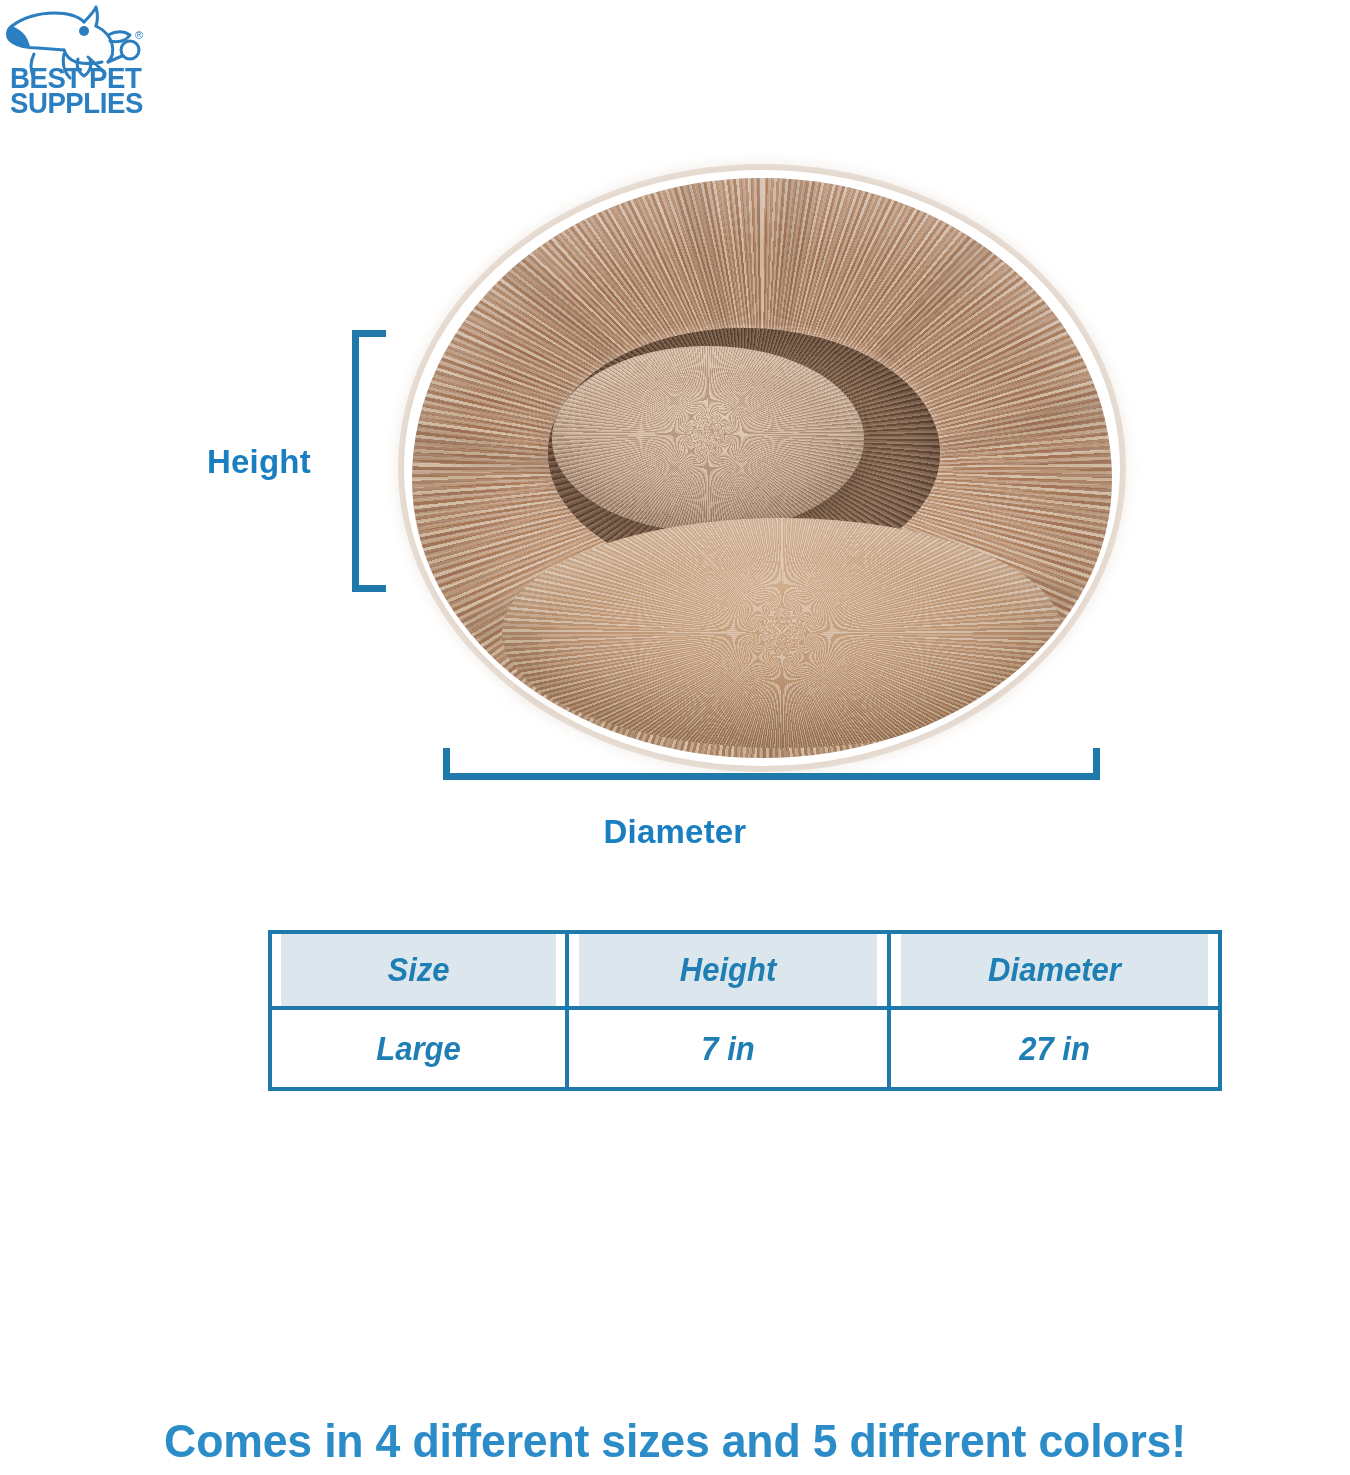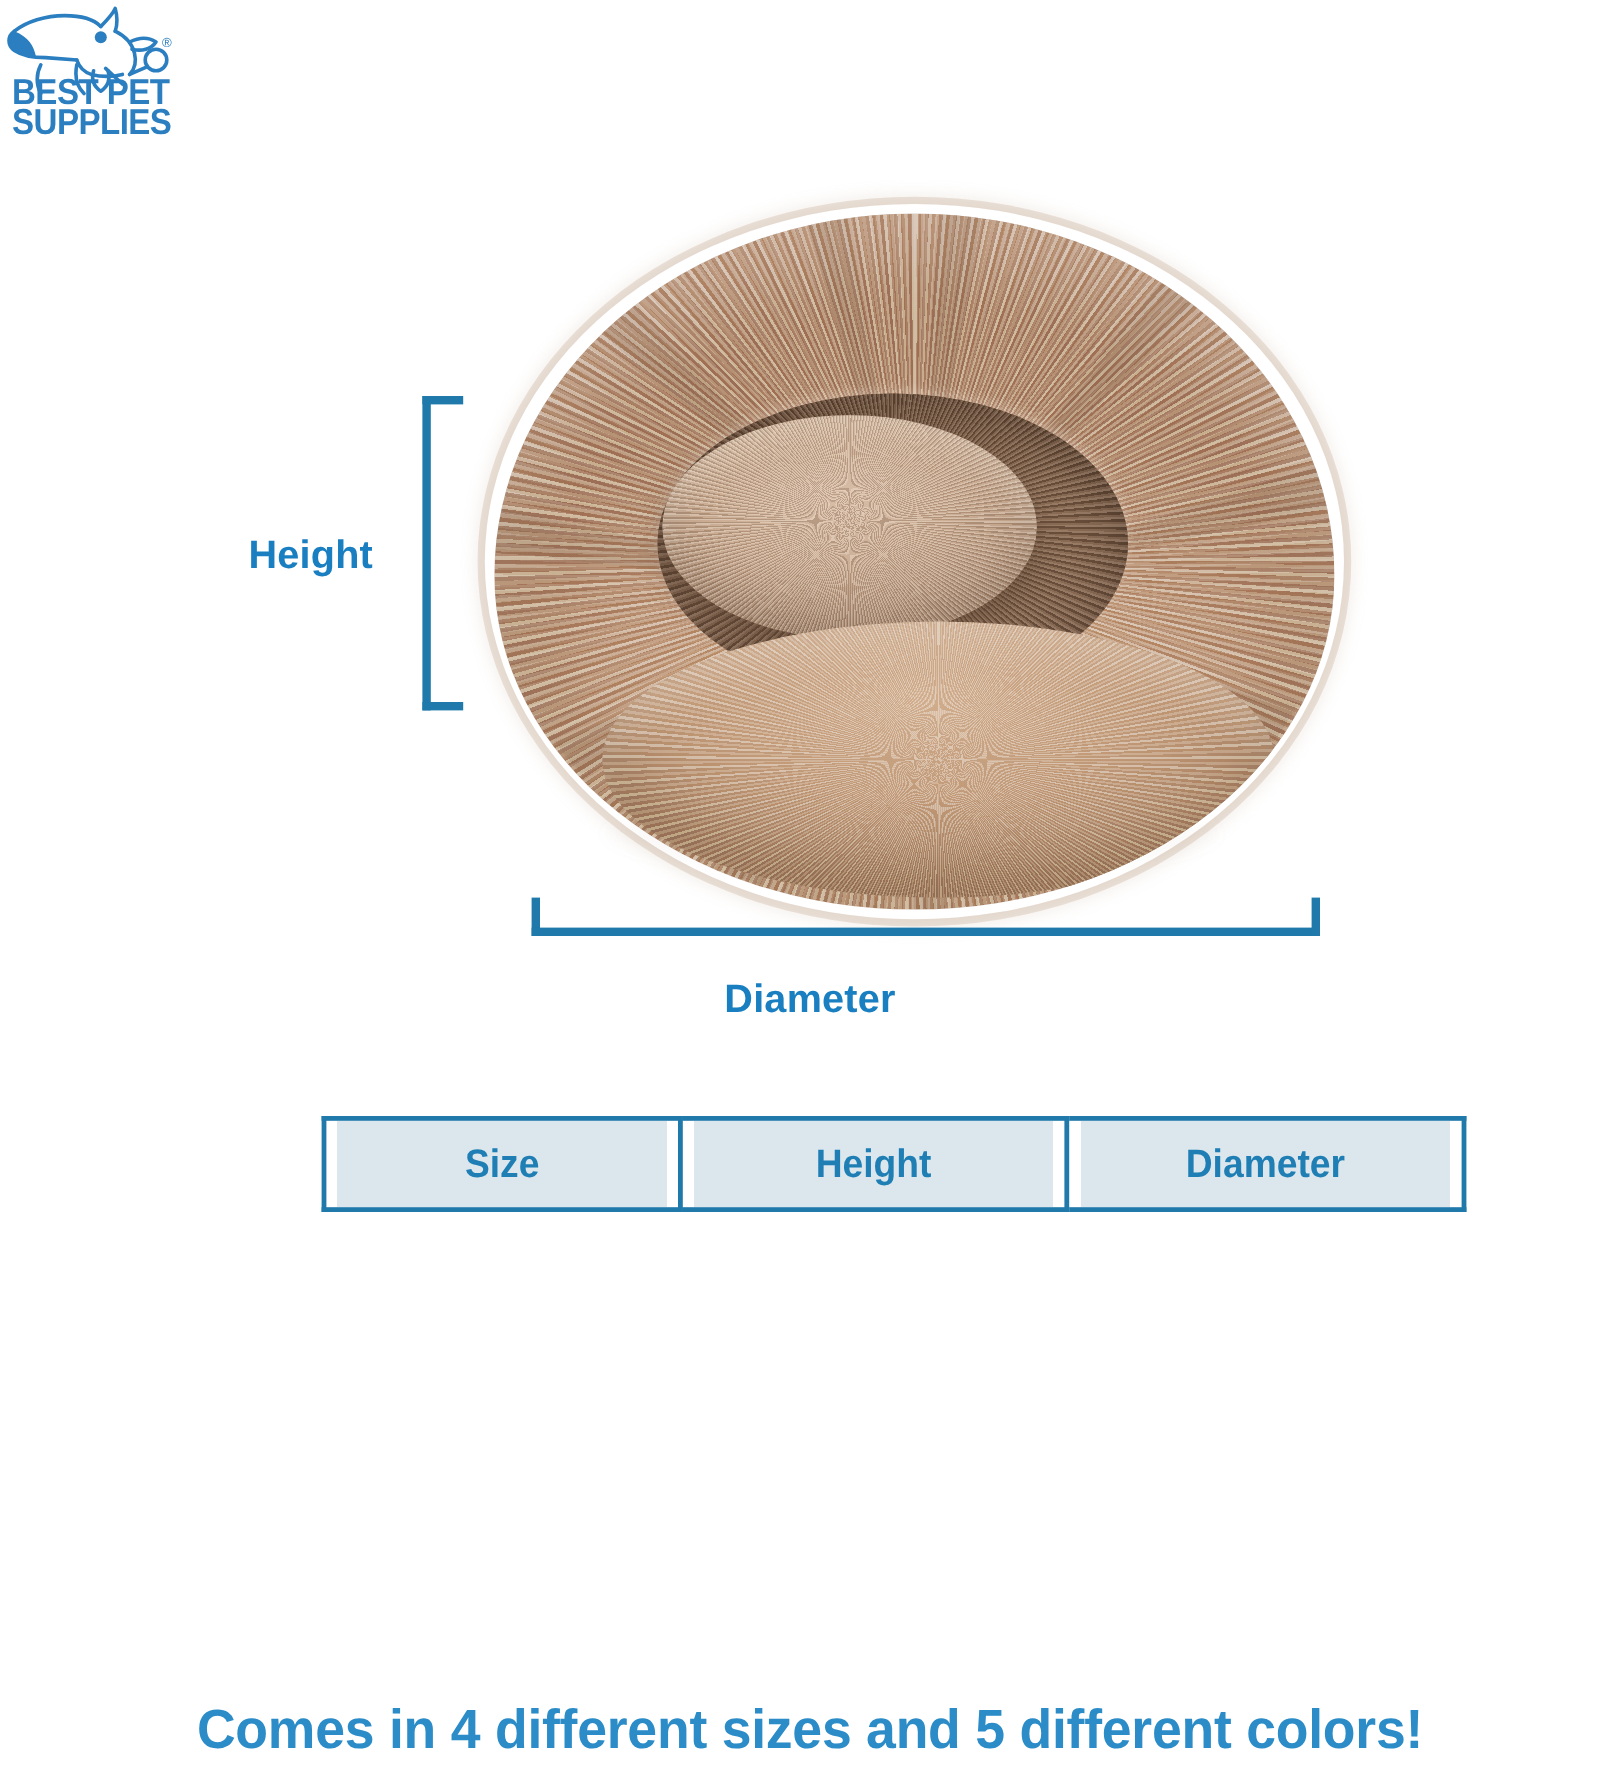--- a/index.html
+++ b/index.html
@@ -238,20 +238,21 @@
   }
 
   
   #size-table {
     position: absolute;
     left: 268px;
     top: 930px;
     width: 950px;
     border-collapse: collapse;
     table-layout: fixed;
+    font-style: italic;
   }
   #size-table th, #size-table td {
     border: 4px solid #2079ab;
     color: #1f7fb5;
     font-family: "Liberation Sans Narrow", "Liberation Sans", sans-serif;
     font-weight: bold;
     text-align: center;
     transform: scaleX(0.94);
   }
   #size-table th {
@@ -358,16 +359,21 @@
       <col class="c3">
     </colgroup>
   <thead>
     <tr>
       <th>Size</th>
       <th>Height</th>
       <th>Diameter</th>
     </tr>
   </thead>
   <tbody>
+    <tr>
+      <td>Large</td>
+      <td>7 in</td>
+      <td>27 in</td>
+    </tr>
   </tbody>
 </table>
 
 <div id="footer-tagline">Comes in 4 different sizes and 5 different colors!</div>
 
 </body></html>

